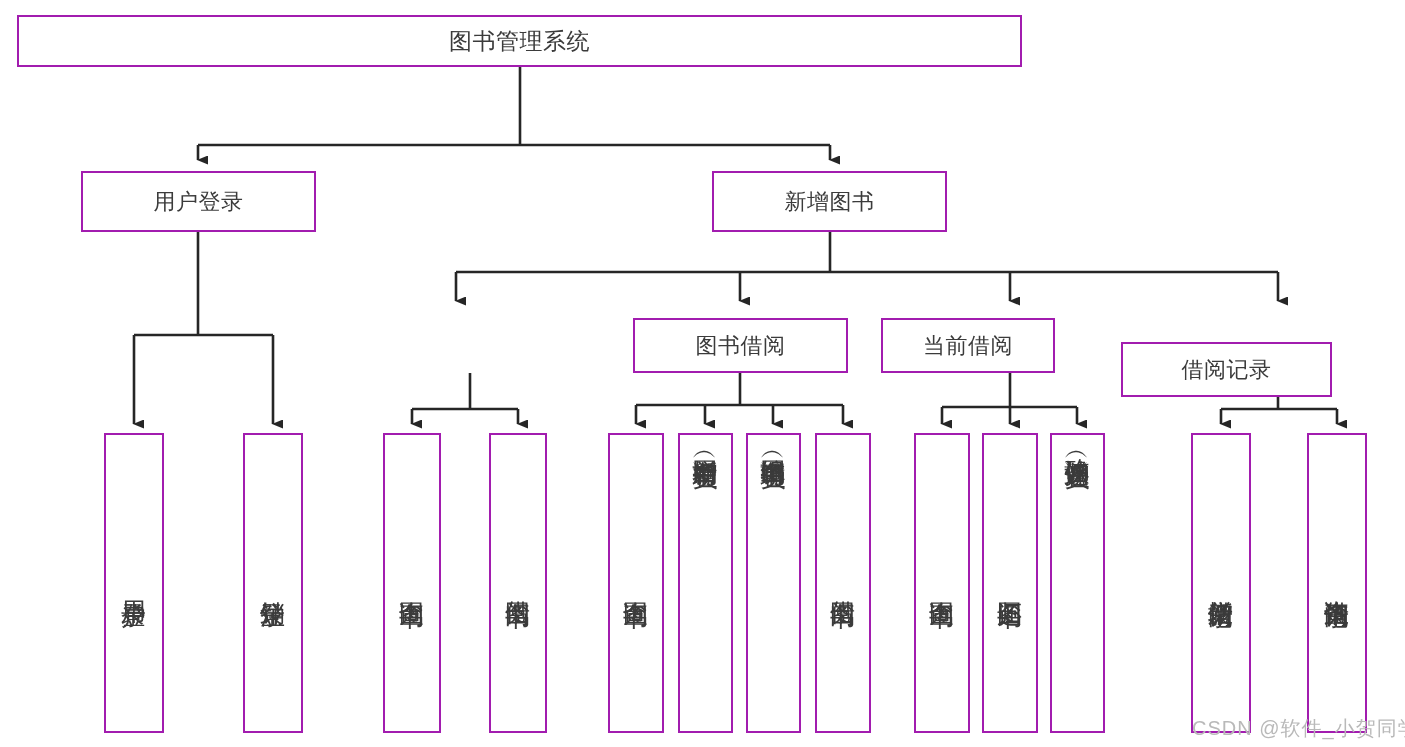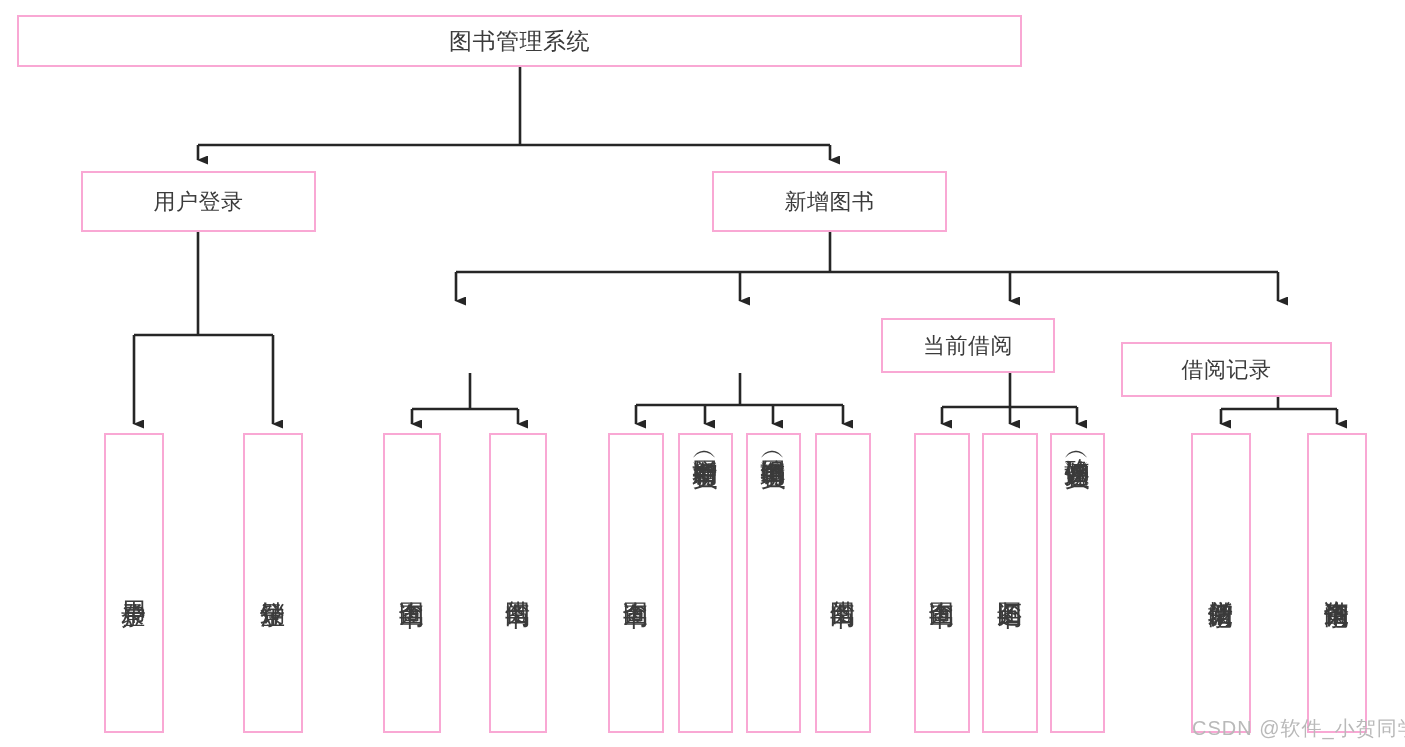--- a/index.html
+++ b/index.html
@@ -21,21 +21,21 @@
     position: absolute;
     left: 0;
     top: 0;
     width: 1405px;
     height: 747px;
     pointer-events: none;
   }
   .node {
     position: absolute;
     box-sizing: border-box;
-    border: 2px solid #f9a8d4;
+    border: 2px solid #a21caf;
     background: #ffffff;
     display: flex;
     align-items: center;
     justify-content: center;
     color: #3b3b3b;
     text-align: right;
   }
   .node.root {
     font-size: 23px;
     letter-spacing: 0.5px;
@@ -124,20 +124,21 @@
     </g>
   </svg>
 
   <div class="node root" style="left:17px; top:15px; width:1005px; height:52px;">图书管理系统</div>
 
   <div class="node level2" style="left:81px; top:171px; width:235px; height:61px;">用户登录</div>
 
   <div class="node level2" style="left:712px; top:171px; width:235px; height:61px;">新增图书</div>
 
 
+  <div class="node level2" style="left:633px; top:318px; width:215px; height:55px;">图书借阅</div>
 
   <div class="node level2" style="left:881px; top:318px; width:174px; height:55px;">当前借阅</div>
 
   <div class="node level2" style="left:1121px; top:318px; width:211px; height:55px;margin-top:24px;">借阅记录</div>
 
   <div class="node leaf" style="left:104px; top:433px; width:60px; height:300px;">
     <span class="vtext">用户登录</span>
   </div>
 
   <div class="node leaf" style="left:243px; top:433px; width:60px; height:300px;">

